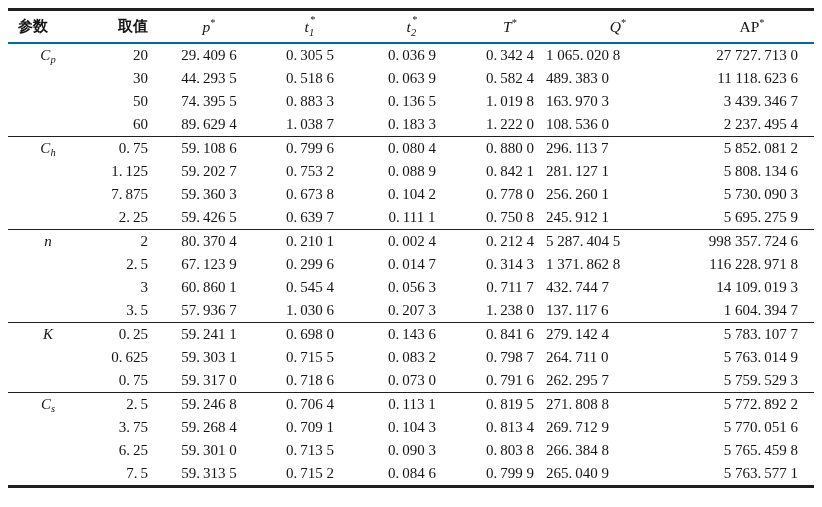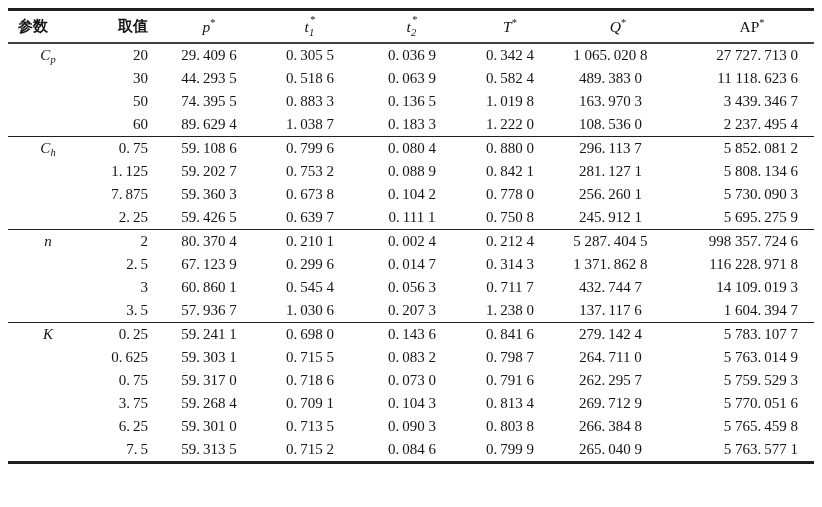--- a/index.html
+++ b/index.html
@@ -18,33 +18,33 @@
   col.c-param{width:70px}
   col.c-value{width:70px}
   col.c-p{width:122px}
   col.c-t1{width:80px}
   col.c-t2{width:124px}
   col.c-T{width:72px}
   col.c-Q{width:144px}
   col.c-AP{width:124px}
   thead th{
     height:31px;font-weight:normal;font-size:15.5px;
-    border-bottom:2px solid #404040;
+    border-bottom:2px solid #0369a1;
     text-align:center;padding:0;vertical-align:middle;white-space:nowrap;
   }
   th.col-param{text-align:left;padding-left:10px;font-weight:600;font-size:15px;}
   th.col-value{font-weight:600;font-size:15px;}
   tbody td{
     height:23px;line-height:23px;font-size:15px;
     padding:0;vertical-align:middle;white-space:nowrap;
   }
   td.col-param{text-align:center;padding-left:10px;}
   .col-value{text-align:right;}
   .col-p,.col-t1,.col-t2,.col-T{text-align:center;}
-  td.col-Q{text-align:center;padding-right:15px;margin-top:16px;}
+  td.col-Q{text-align:left;padding-right:15px;margin-top:16px;}
   td.col-AP{text-align:right;padding-right:16px;}
   tr.group-start td{border-top:1.5px solid #1f1f1f;}
   .it{font-style:italic;}
   sub{font-size:10.5px;line-height:0;}
   sup{font-size:10.5px;line-height:0;}
   th sub + sup{margin-left:-4px;vertical-align:9px;}
   th sup{vertical-align:6px;}
   td sub{vertical-align:-3px;}
 </style>
 </head>
@@ -218,20 +218,30 @@
         <tr>
           <td class="col-param"></td>
           <td class="col-value num">0. 75</td>
           <td class="col-p num">59. 317 0</td>
           <td class="col-t1 num">0. 718 6</td>
           <td class="col-t2 num">0. 073 0</td>
           <td class="col-T num">0. 791 6</td>
           <td class="col-Q num">262. 295 7</td>
           <td class="col-AP num">5 759. 529 3</td>
         </tr>
+        <tr class="group-start">
+          <td class="col-param"><span class="it">C</span><sub class="it">s</sub></td>
+          <td class="col-value num">2. 5</td>
+          <td class="col-p num">59. 246 8</td>
+          <td class="col-t1 num">0. 706 4</td>
+          <td class="col-t2 num">0. 113 1</td>
+          <td class="col-T num">0. 819 5</td>
+          <td class="col-Q num">271. 808 8</td>
+          <td class="col-AP num">5 772. 892 2</td>
+        </tr>
         <tr>
           <td class="col-param"></td>
           <td class="col-value num">3. 75</td>
           <td class="col-p num">59. 268 4</td>
           <td class="col-t1 num">0. 709 1</td>
           <td class="col-t2 num">0. 104 3</td>
           <td class="col-T num">0. 813 4</td>
           <td class="col-Q num">269. 712 9</td>
           <td class="col-AP num">5 770. 051 6</td>
         </tr>

